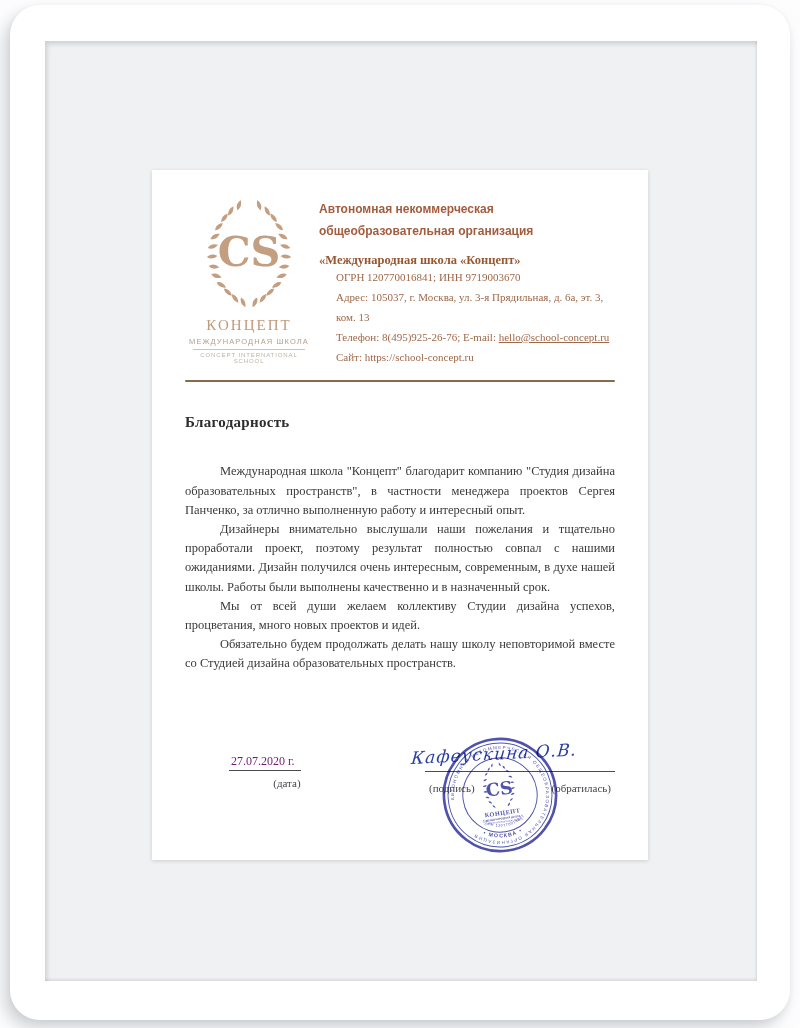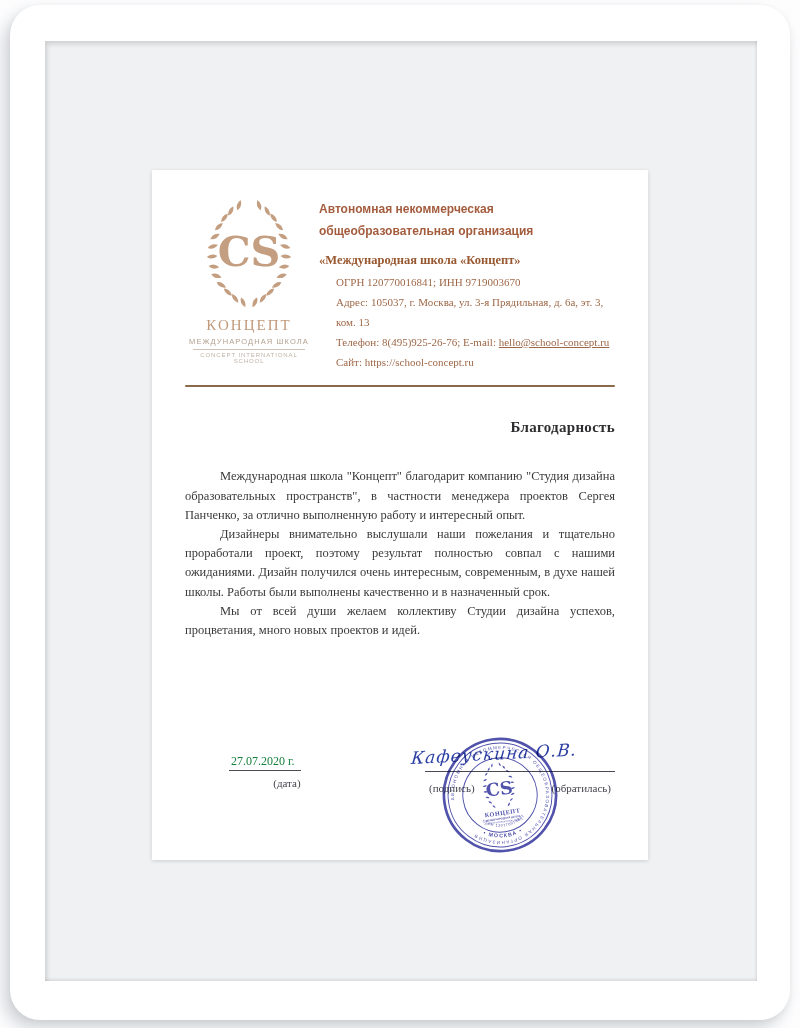--- a/index.html
+++ b/index.html
@@ -26,36 +26,36 @@
   .logo-name { font-family:"Liberation Serif", serif; color:#c09a7c; font-size:15px;
                letter-spacing:2px; margin-top:2px; }
   .logo-sub-ru { font-family:"Liberation Sans", sans-serif; color:#b2a08f; font-size:7.5px;
                  letter-spacing:1.1px; margin-top:3px; }
   .logo-line { height:1px; background:#cfc3b7; margin:3px 8px 2px 8px; }
   .logo-sub-en { font-family:"Liberation Sans", sans-serif; color:#bfb3a6; font-size:6px;
                  letter-spacing:.9px; }
   .head-col { flex:1; padding-top:4px; }
   .org-type { font-family:"Liberation Sans", sans-serif; font-weight:bold; font-size:12px;
               line-height:1.85; color:#a35c3d; margin-bottom:11px; }
-  .school-name { font-weight:bold; font-size:12.5px; color:#97572f; margin-bottom:5px; }
+  .school-name { font-weight:bold; font-size:12.5px; color:#97572f; }
   .head-line { font-size:11px; color:#9e6848; line-height:1.8;margin-left:17px; }
   .email-link { color:#9e6848; text-decoration:underline;font-family:Liberation Serif, serif; }
   .head-divider { height:2px; background:#8a6a48; margin-top:13px; border-radius:1px; }
 
   
-  .doc-title { text-align:right; font-weight:bold; font-size:15px; color:#2e2e30;
+  .doc-title { text-align:left; font-weight:bold; font-size:15px; color:#2e2e30;
                margin-top:32px; letter-spacing:.3px; }
   .body-text { margin-top:31px; }
   .body-text p { font-size:12.5px; line-height:19.2px; text-align:justify;
                  text-indent:35px; color:#3a3a3c; }
 
   
   .footer { position:absolute; left:33px; top:580px; width:430px; height:110px; }
   .date-block { position:absolute; left:44px; top:4px; text-align:center; }
-  .date-value { font-size:12px; color:#15803d; border-bottom:1px solid #4a4a52;
+  .date-value { font-size:12px; color:#701a75; border-bottom:1px solid #4a4a52;
                 padding:0 6px 1px 2px; }
   .caption { font-size:11px; color:#44454d; margin-top:6px;text-align:right; }
   .sig-block { position:absolute; left:240px; top:0; width:190px; }
   .sig-line { height:22px; border-bottom:1px solid #4a4a52; }
   .sig-captions { display:flex; justify-content:space-between; margin-top:4px; padding:0 4px; }
   .signature-hand { position:absolute; left:-14px; top:-8px; width:230px; z-index:2;
                     font-family:"DejaVu Serif", serif; font-style:italic; font-size:17px;
                     color:#2b3fa3; letter-spacing:1px; white-space:nowrap;
                     transform:rotate(-3deg) skewX(-8deg); }
   .stamp-wrap { position:absolute; left:256px; top:-14px; width:118px; height:118px; z-index:3;
@@ -112,20 +112,21 @@
       </div>
     </div>
 
     <div class="head-divider"></div>
 
     <div class="doc-title">Благодарность</div>
     <div class="body-text">
       <p>Международная школа "Концепт" благодарит компанию "Студия дизайна образовательных пространств", в частности менеджера проектов Сергея Панченко, за отлично выполненную работу и интересный опыт.</p>
       <p>Дизайнеры внимательно выслушали наши пожелания и тщательно проработали проект, поэтому результат полностью совпал с нашими ожиданиями. Дизайн получился очень интересным, современным, в духе нашей школы. Работы были выполнены качественно и в назначенный срок.</p>
       <p>Мы от всей души желаем коллективу Студии дизайна успехов, процветания, много новых проектов и идей.</p>
+      <p>Обязательно будем продолжать делать нашу школу неповторимой вместе со Студией дизайна образовательных пространств.</p>
     </div>
 
     <div class="footer">
       <div class="date-block">
         <div class="date-value">27.07.2020 г.</div>
         <div class="caption">(дата)</div>
       </div>
 
       <div class="sig-block">
         <div class="signature-hand">Кафеускина О.В.</div>

